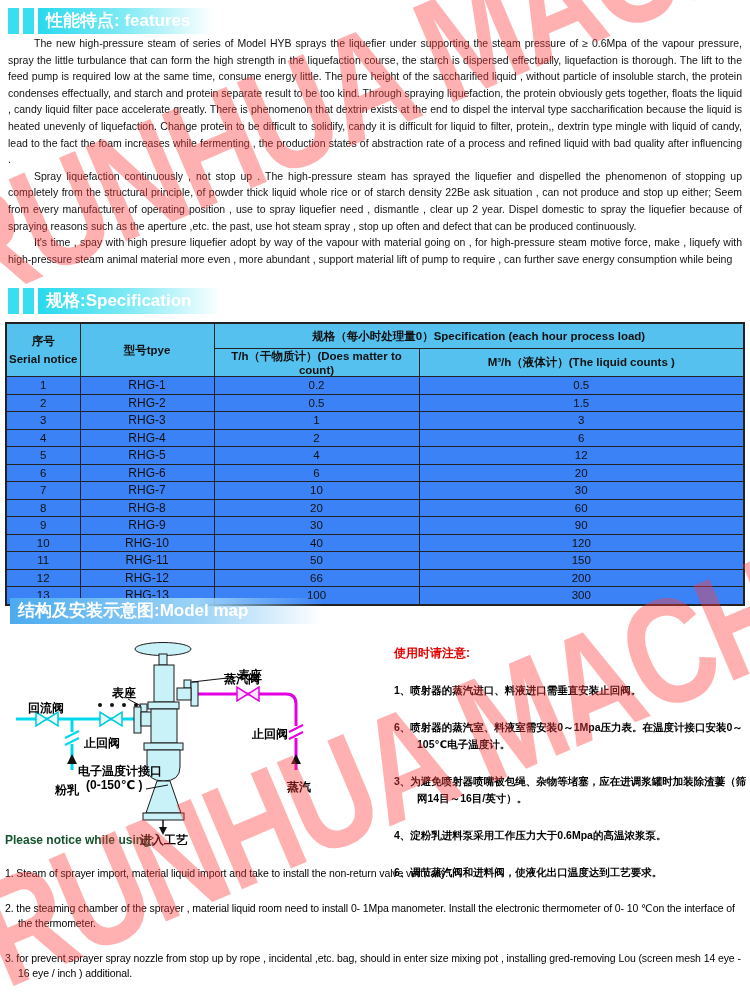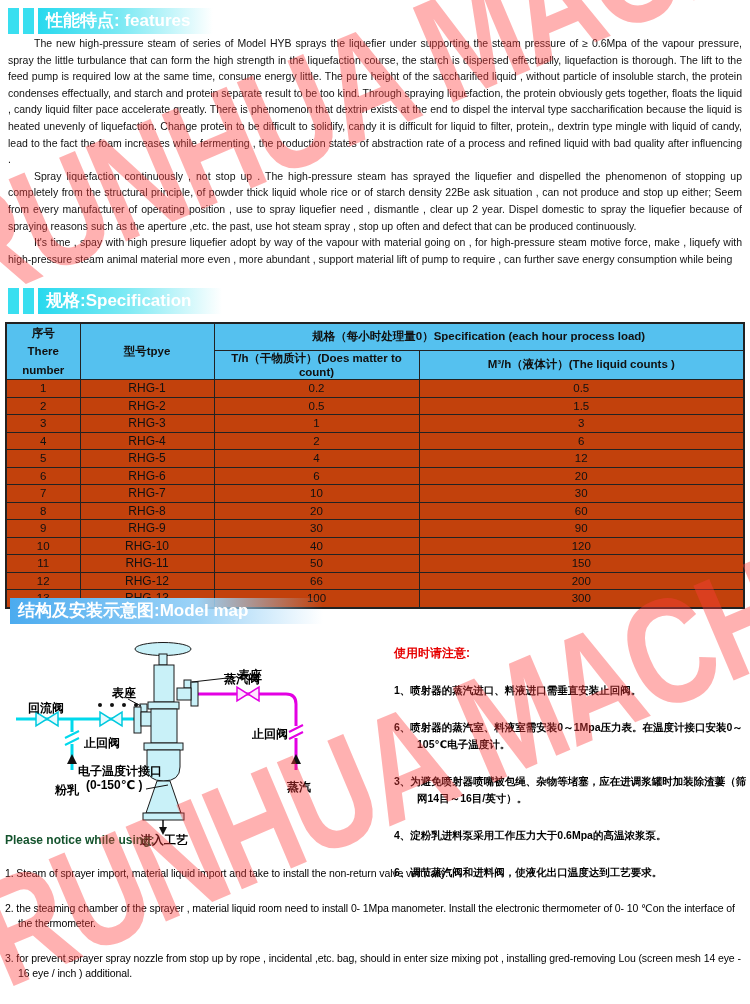--- a/index.html
+++ b/index.html
@@ -24,21 +24,21 @@
   }
   .banner.cyan{background:linear-gradient(90deg,#27D9EE 0%,#7FEAF4 45%,rgba(255,255,255,0) 92%);}
   .banner.blue{background:linear-gradient(90deg,#4BABEF 0%,#9CD3F7 55%,rgba(255,255,255,0) 92%);}
   .w180{width:182px;} .w190{width:192px;} .w330{width:332px;}
   
   .copy{position:absolute;left:8px;width:734px;top:35px;font-size:10.5px;line-height:16.6px;text-align:justify;}
   .copy p{margin:0;text-indent:26px;}
   
   table.spec{
     position:absolute;left:5px;top:322px;width:740px;border-collapse:collapse;table-layout:fixed;
-    text-align:center;font-size:11.5px;border:2px solid #222;background:#c2410c;
+    text-align:center;font-size:11.5px;border:2px solid #222;background:#3b82f6;
   }
   table.spec th,table.spec td{border:1px solid #222;padding:0;}
   table.spec thead th{background:#55C1EF;font-weight:bold;}
   table.spec thead tr.r1 th{height:24px;}
   table.spec thead tr.r2 th{height:22px;}
   table.spec tbody td{height:16.5px;}
   td.model{font-size:12px;}
   .hdr2l div{line-height:1.6;}
   
   svg.sketch{position:absolute;left:0;top:628px;z-index:1;}
@@ -80,21 +80,21 @@
   <colgroup>
       <col style="width:74px">
       <col style="width:134px">
       <col style="width:205px">
       <col>
     </colgroup>
   <thead>
     <tr class="r1">
       <th rowspan="2" class="hdr2l">
         <div>序号</div>
-        <div>There number</div>
+        <div>Serial notice</div>
       </th>
       <th rowspan="2">型号tpye</th>
       <th colspan="2">规格（每小时处理量0）Specification (each hour process load)</th>
     </tr>
     <tr class="r2">
       <th>T/h（干物质计）(Does matter to count)</th>
       <th>M³/h（液体计）(The liquid counts )</th>
     </tr>
   </thead>
   <tbody id="spec-rows">

